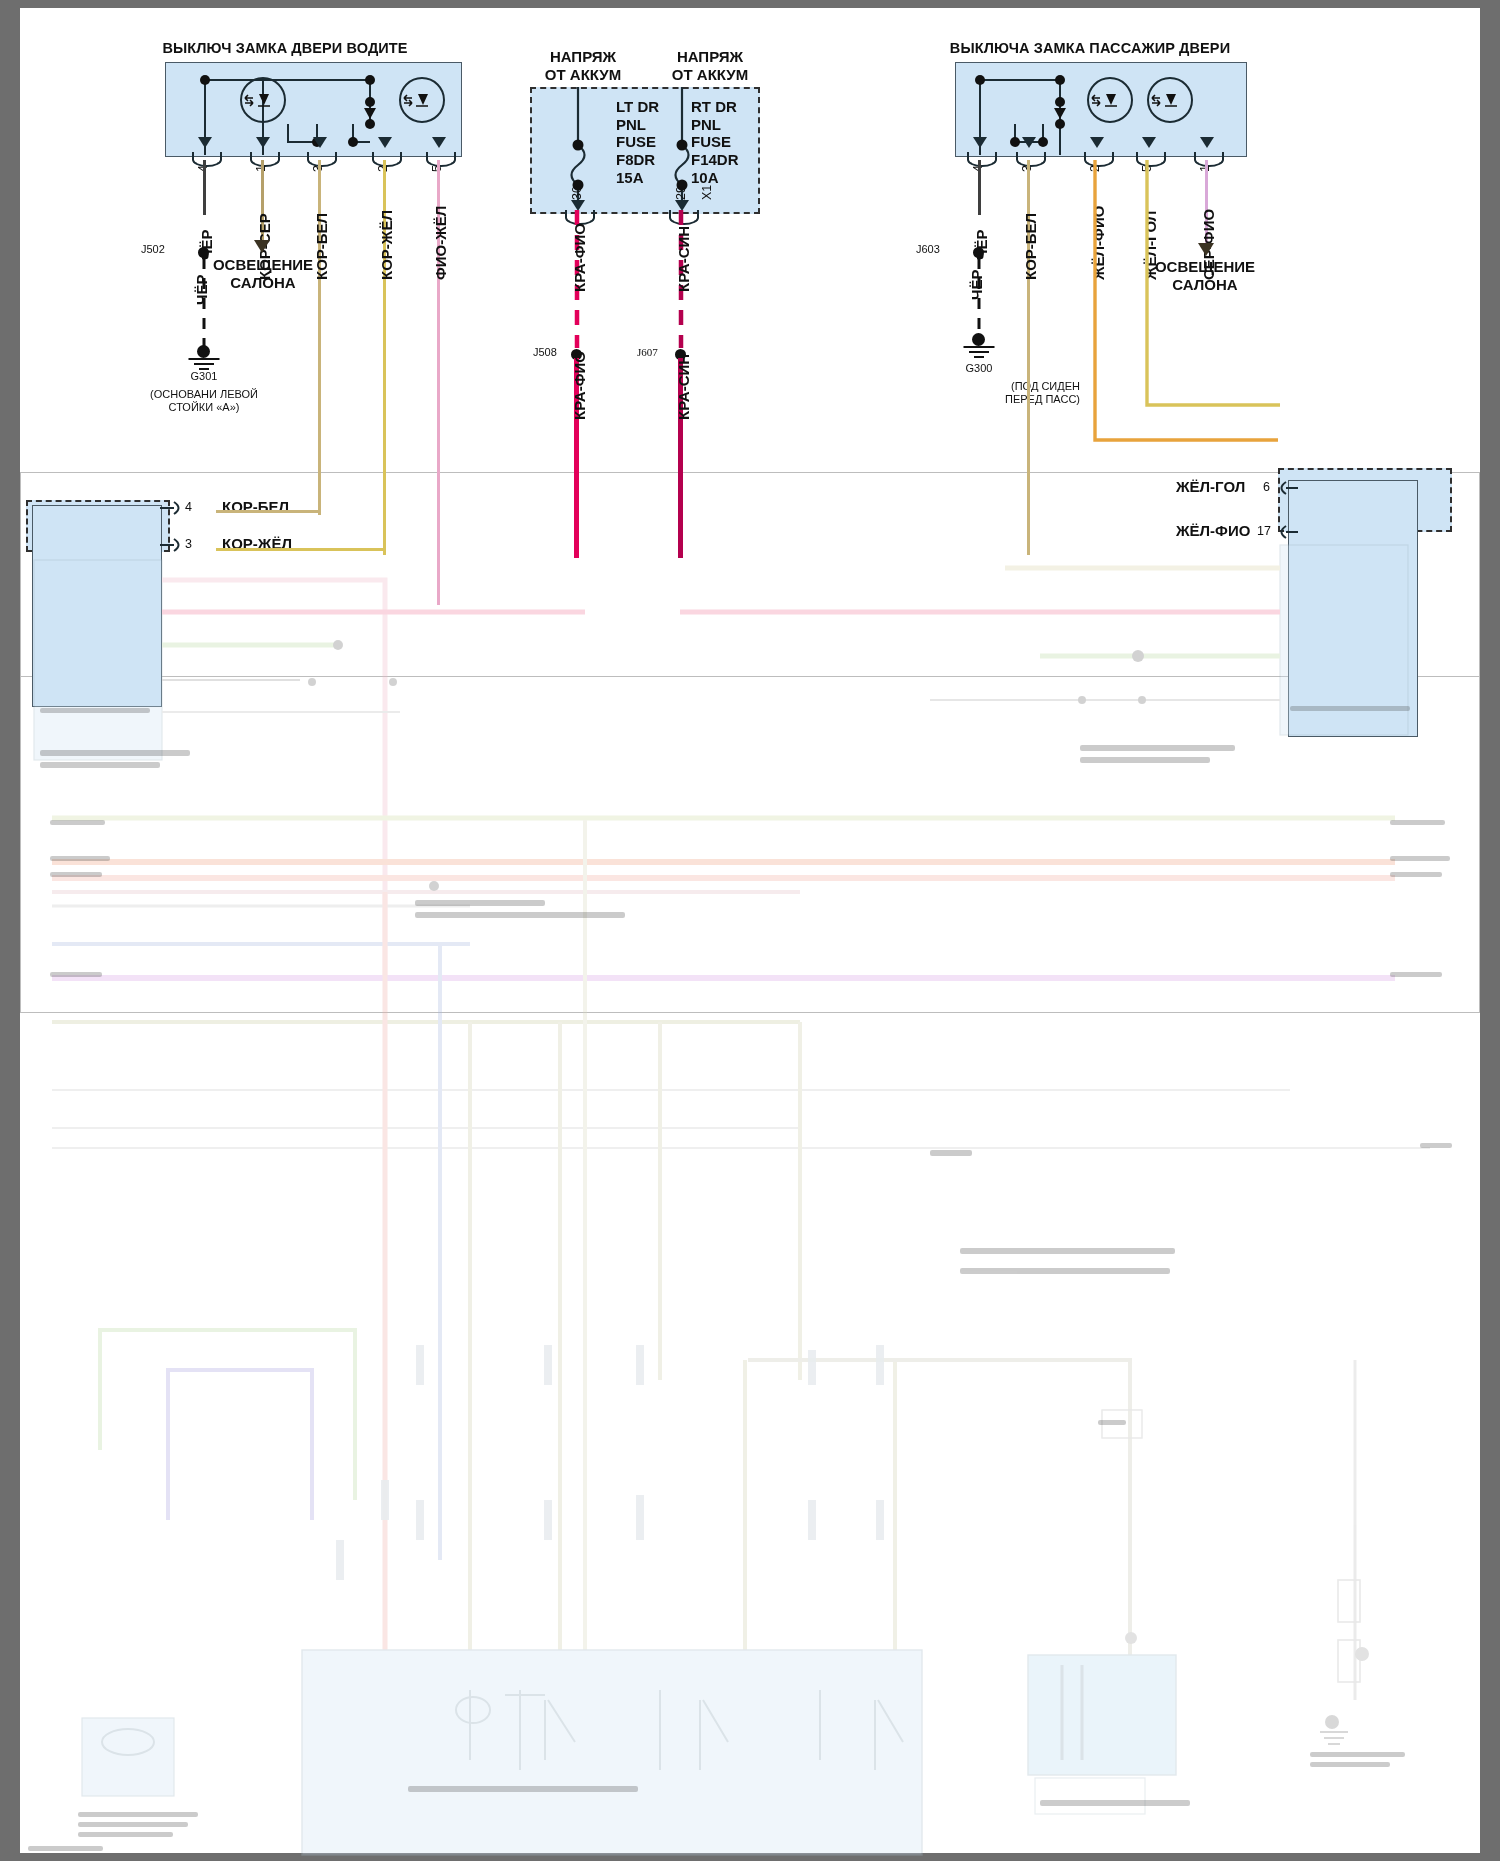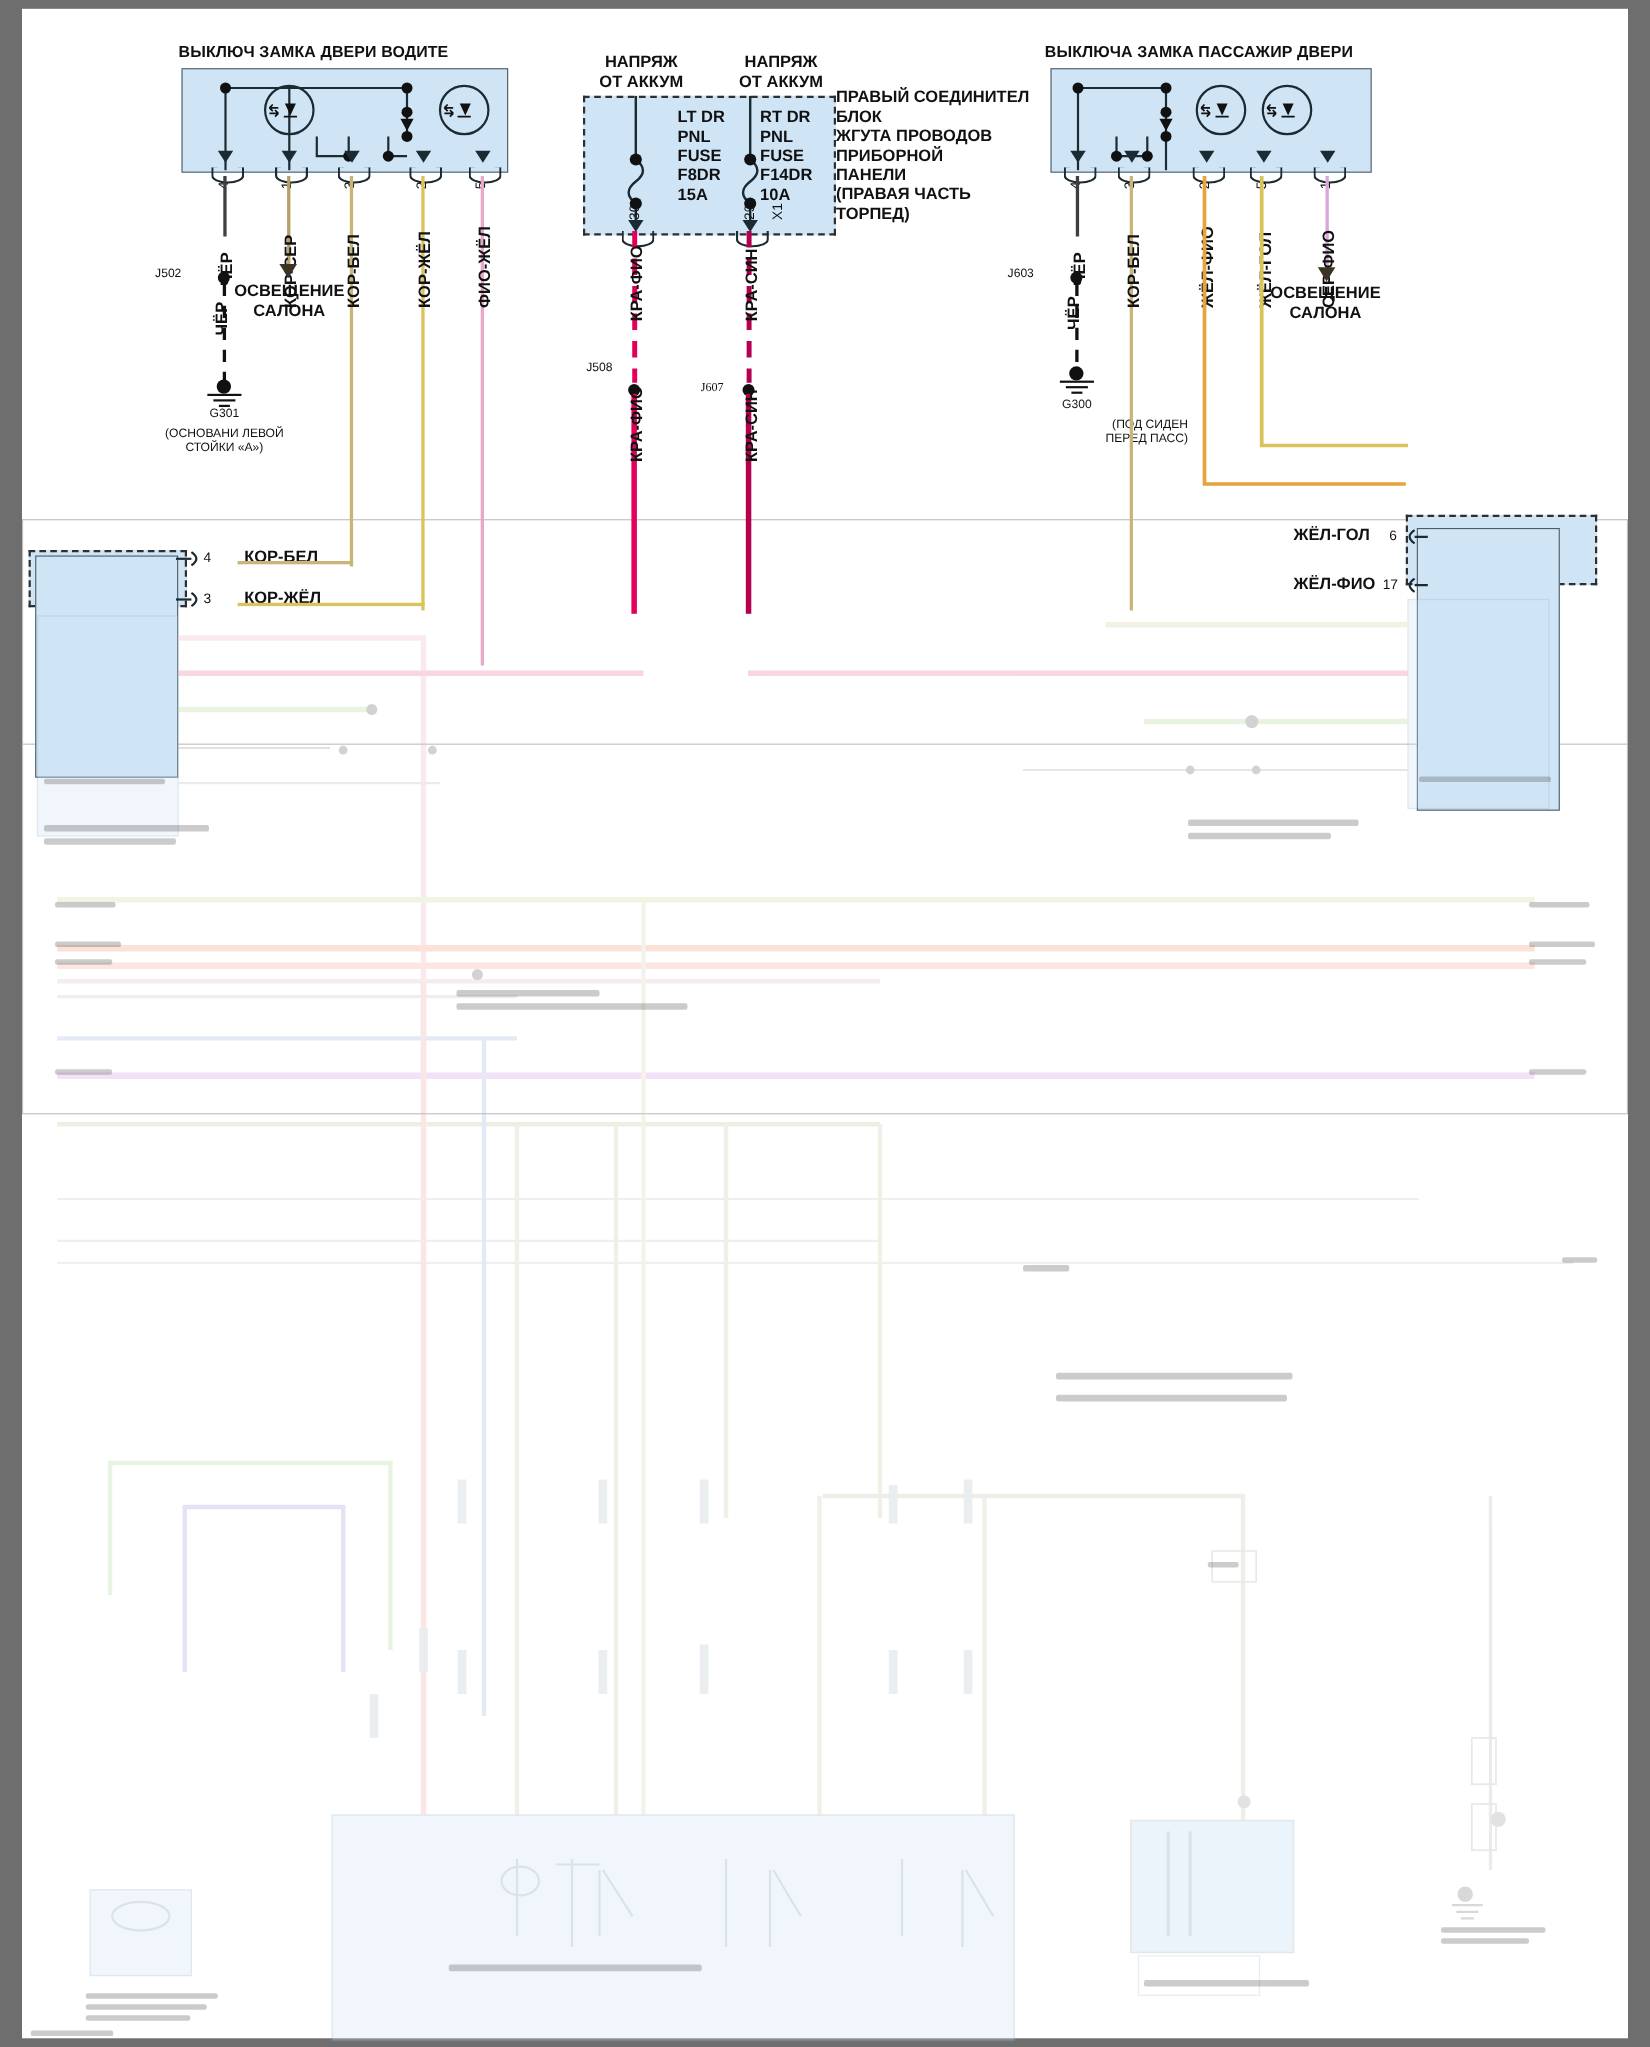--- a/index.html
+++ b/index.html
@@ -185,41 +185,34 @@
 
   <div class="arrow-d" style="left:675px;top:200px;"></div>
   <div class="cradle" style="left:669px;top:210px;"></div>
   <div class="vlbl sm" style="left:674px;top:200px;">29</div>
   <div class="vlbl sm" style="left:700px;top:200px;">X1</div>
 
   <svg style="position:absolute;left:570px;top:210px;" width="14" height="140">
     <path d="M7,0 L7,138" stroke="#e3005a" stroke-width="4.5" stroke-dasharray="15 10" fill="none"></path>
   </svg>
   <div class="vlbl txt-b" style="left:571px;top:292px;">КРА-ФИО</div>
-  <div class="lbl txt" style="left:533px;top:328px;">J508</div>
+  <div class="lbl txt" style="left:533px;top:346px;">J508</div>
   <div class="dot" style="left:571px;top:349px;width:11px;height:11px;"></div>
   <div class="wire w-v" style="left:574px;top:358px;height:200px;background:#e3005a;width:4.5px;"></div>
   <div class="vlbl txt-b" style="left:571px;top:420px;">КРА-ФИО</div>
 
   <svg style="position:absolute;left:674px;top:210px;" width="14" height="140">
     <path d="M7,0 L7,138" stroke="#b4004e" stroke-width="4.5" stroke-dasharray="15 10" fill="none"></path>
   </svg>
   <div class="vlbl txt-b" style="left:675px;top:292px;">КРА-СИН</div>
   <div class="lbl txt" style="left:637px;top:346px;font-family:Liberation Serif, serif;">J607</div>
   <div class="dot" style="left:675px;top:349px;width:11px;height:11px;"></div>
   <div class="wire w-v" style="left:678px;top:358px;height:200px;background:#b4004e;width:4.5px;"></div>
   <div class="vlbl txt-b" style="left:675px;top:420px;">КРА-СИН</div>
 
-  <div class="lbl txt-b" style="left:760px;top:80px;">ПРАВЫЙ СОЕДИНИТЕЛ
-БЛОК
-ЖГУТА ПРОВОДОВ
-ПРИБОРНОЙ
-ПАНЕЛИ
-(ПРАВАЯ ЧАСТЬ
-ТОРПЕД)</div>
 
   <div class="lbl title lbl-c" style="left:930px;top:40px;width:320px;">ВЫКЛЮЧА ЗАМКА ПАССАЖИР ДВЕРИ</div>
 
   <div class="box" style="left:955px;top:62px;width:290px;height:93px;"></div>
 
   <svg style="position:absolute;left:955px;top:62px;" width="290" height="93">
     <g stroke="#1b2b33" stroke-width="2" fill="none">
       <path d="M25,18 L105,18"></path>
       <path d="M25,18 L25,93"></path>
       <path d="M105,18 L105,93"></path>

